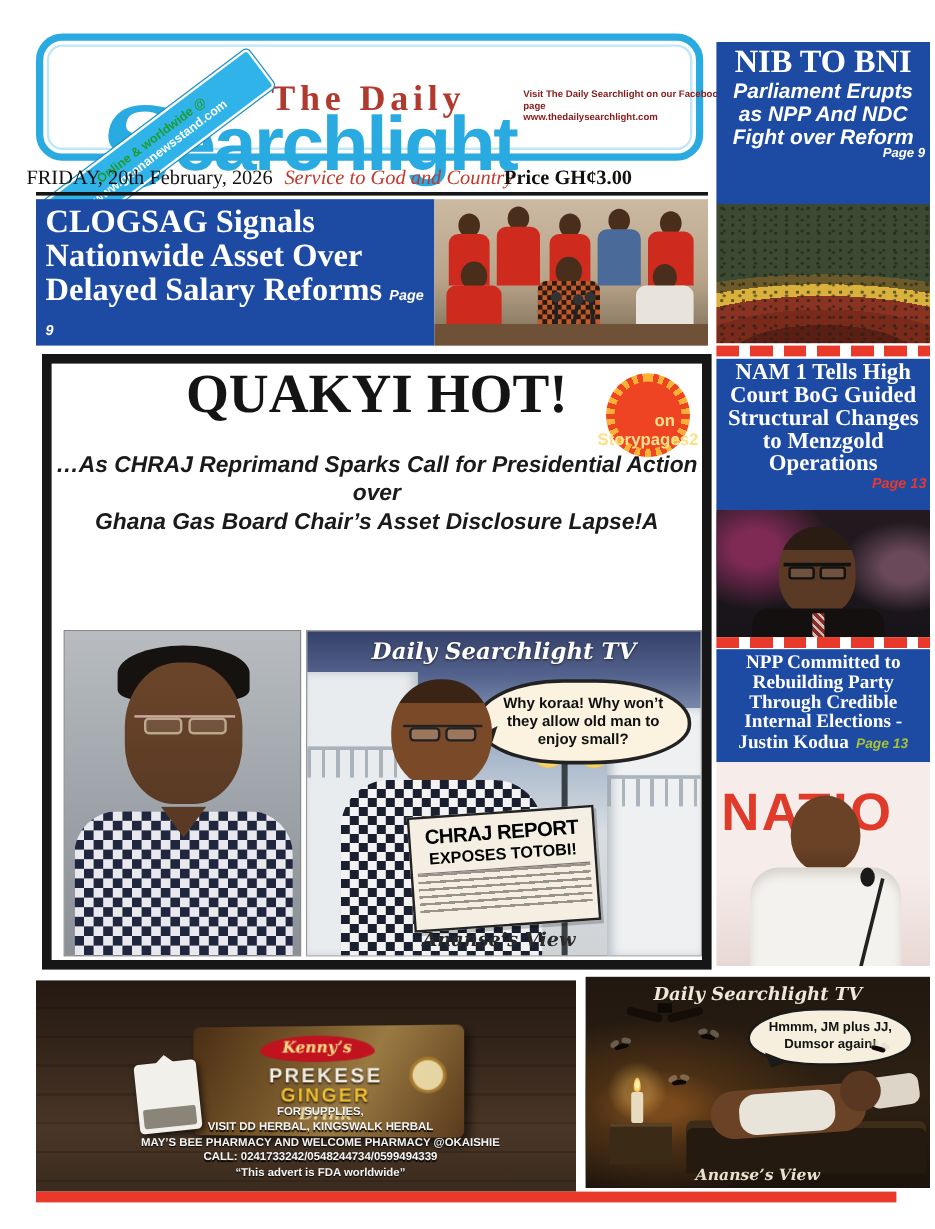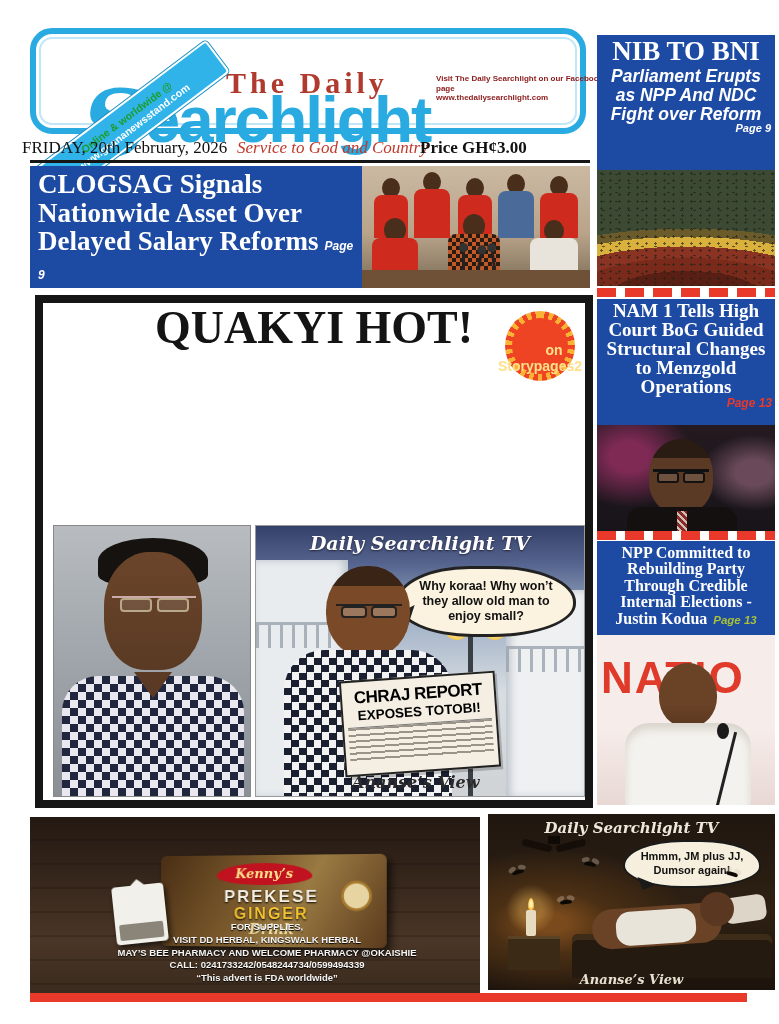--- a/index.html
+++ b/index.html
@@ -368,20 +368,24 @@
     <div id="starburst">
       <div class="inner">
         <span>Story</span>
         <span>on pages</span>
         <span>2</span>
       </div>
     </div>
     <div id="main-headline">
       <span class="l2">QUAKYI HOT!</span>
     </div>
+    <div id="main-subhead">
+      <div>…As CHRAJ Reprimand Sparks Call for Presidential Action over</div>
+      <div>Ghana Gas Board Chair’s Asset Disclosure Lapse!A</div>
+    </div>
 
     <div id="totobi-photo">
       <div class="hair"></div>
       <div class="face"></div>
       <div class="tglasses">
           <i></i>
           <i></i>
         </div>
       <div class="tshirt"></div>
       <div class="collar"></div>

